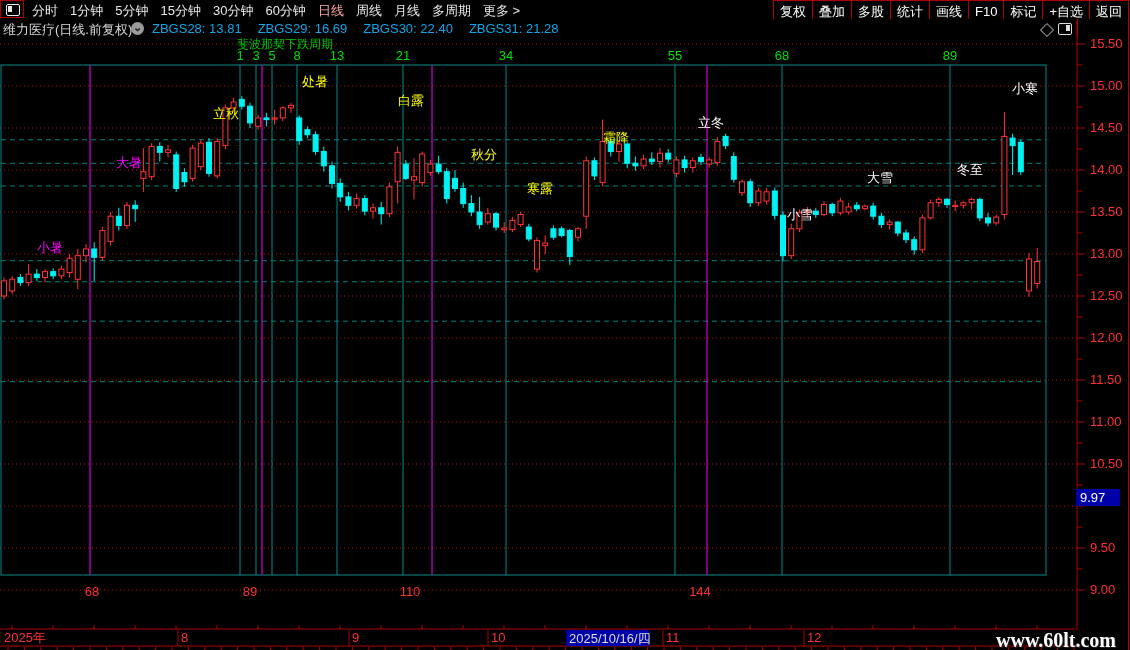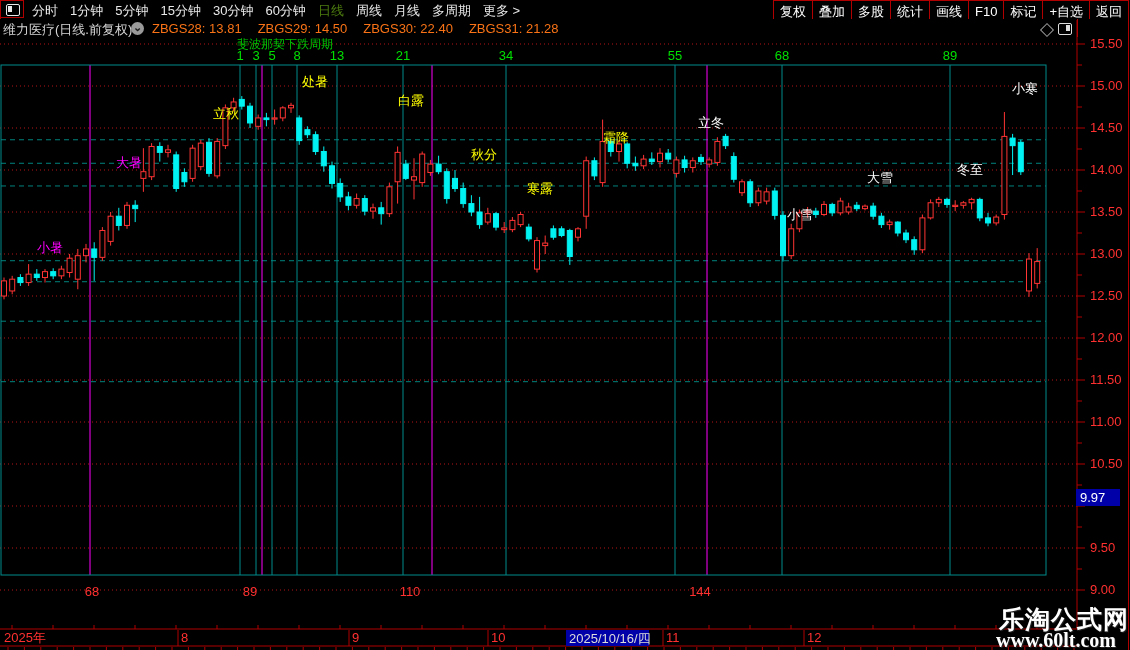--- a/index.html
+++ b/index.html
@@ -6,30 +6,30 @@
   .screen{position:relative;width:1130px;height:650px;background:#000;overflow:hidden;
           font-family:"Liberation Sans",sans-serif;-webkit-font-smoothing:none;}
   
   .topbar{position:absolute;left:0;top:0;width:1130px;height:19px;background:#000;}
   .edge-left{position:absolute;left:0;top:0;width:1px;height:37px;background:#b00000;}
   .win-cell{position:absolute;left:0;top:0;width:24px;height:18px;border:1px solid #b00000;box-sizing:border-box;}
   .win-glyph{position:absolute;left:5px;top:3px;width:12px;height:10px;border:1px solid #e8e8e8;border-radius:2px;}
   .win-glyph::after{content:"";position:absolute;left:1px;top:1px;width:4px;height:6px;background:#e8e8e8;}
   .menu{position:absolute;left:32px;top:2px;display:flex;gap:12px;font-size:13px;color:#e8e8e8;white-space:nowrap;}
   .menu .mi{cursor:default;}
-  .menu .active{color:#4d7c0f;}
+  .menu .active{color:#fca5a5;}
   .rbtns{position:absolute;right:1px;top:0;display:flex;height:23px;}
   .rbtn{border:1px solid #b00000;margin-left:-1px;background:#000;color:#fff;font-size:13px;
         display:flex;align-items:center;justify-content:center;padding:0 6px;min-width:22px;}
   
   .inforow{position:absolute;left:0;top:19px;width:1130px;height:18px;background:#000;font-size:13px;}
   .stitle{position:absolute;left:3px;top:2px;color:#d6d6d6;white-space:nowrap;}
   .chev-icon{position:absolute;left:131px;top:3px;width:13px;height:13px;border-radius:50%;background:#9a9a9a;
              color:#1a1a1a;font-size:11px;line-height:10px;text-align:center;font-weight:bold;}
-  .legend{position:absolute;left:152px;top:2px;display:flex;gap:16px;color:#f97316;white-space:nowrap;}
+  .legend{position:absolute;left:152px;top:2px;display:flex;gap:16px;color:#0ea5e9;white-space:nowrap;}
   .diamond-icon{position:absolute;left:1042px;top:6px;width:8px;height:8px;border:1px solid #9a9a9a;transform:rotate(45deg);}
   .panel-icon{position:absolute;left:1058px;top:4px;width:12px;height:10px;border:1px solid #ddd;border-radius:2px;}
   .panel-icon::after{content:"";position:absolute;right:1px;top:1px;width:4px;height:6px;background:#ddd;}
   .axiscol-line{position:absolute;left:1077px;top:0;width:1px;height:18px;background:#b00000;}
   
   #chartwrap{position:absolute;left:0;top:0;width:1130px;height:650px;}
   svg text{font-family:"Liberation Sans",sans-serif;}
   
   .wm1{position:absolute;left:999px;top:603px;color:#ffffff;font-size:25px;font-weight:bold;letter-spacing:1px;
        font-family:"Liberation Sans",sans-serif;text-shadow:1px 1px 0 #222;white-space:nowrap;}
@@ -70,21 +70,21 @@
         <div class="rbtn">+自选</div>
         <div class="rbtn">返回</div>
       </div>
   </div>
 
   <div class="inforow">
     <span class="stitle">维力医疗(日线.前复权)</span>
     <span class="chev-icon">⌄</span>
     <div class="legend" id="legend">
         <span>ZBGS28: 13.81</span>
-        <span>ZBGS29: 14.50</span>
+        <span>ZBGS29: 16.69</span>
         <span>ZBGS30: 22.40</span>
         <span>ZBGS31: 21.28</span>
       </div>
     <span class="diamond-icon"></span>
     <span class="panel-icon"></span>
     <span class="axiscol-line"></span>
   </div>
 
   <div id="chartwrap"><svg width="1130" height="650">
         <line x1="0" y1="44" x2="1077" y2="44" stroke="#b41414" stroke-width="1" stroke-dasharray="1 3"></line>
@@ -551,15 +551,14 @@
         <text x="4" y="642" fill="#ff3030" font-size="13" text-anchor="start">2025年</text>
         <text x="181" y="642" fill="#ff3030" font-size="13" text-anchor="start">8</text>
         <text x="352" y="642" fill="#ff3030" font-size="13" text-anchor="start">9</text>
         <text x="491" y="642" fill="#ff3030" font-size="13" text-anchor="start">10</text>
         <text x="666" y="642" fill="#ff3030" font-size="13" text-anchor="start">11</text>
         <text x="807" y="642" fill="#ff3030" font-size="13" text-anchor="start">12</text>
         <rect x="566" y="630" width="83" height="16" fill="#0000a8"></rect>
         <text x="569" y="643" fill="#dcdcdc" font-size="13" text-anchor="start">2025/10/16/四</text>
       </svg></div>
 
-  <div class="wm1">乐淘公式网</div>
   <div class="wm2">www.60lt.com</div>
 </div>
 
 </body></html>

